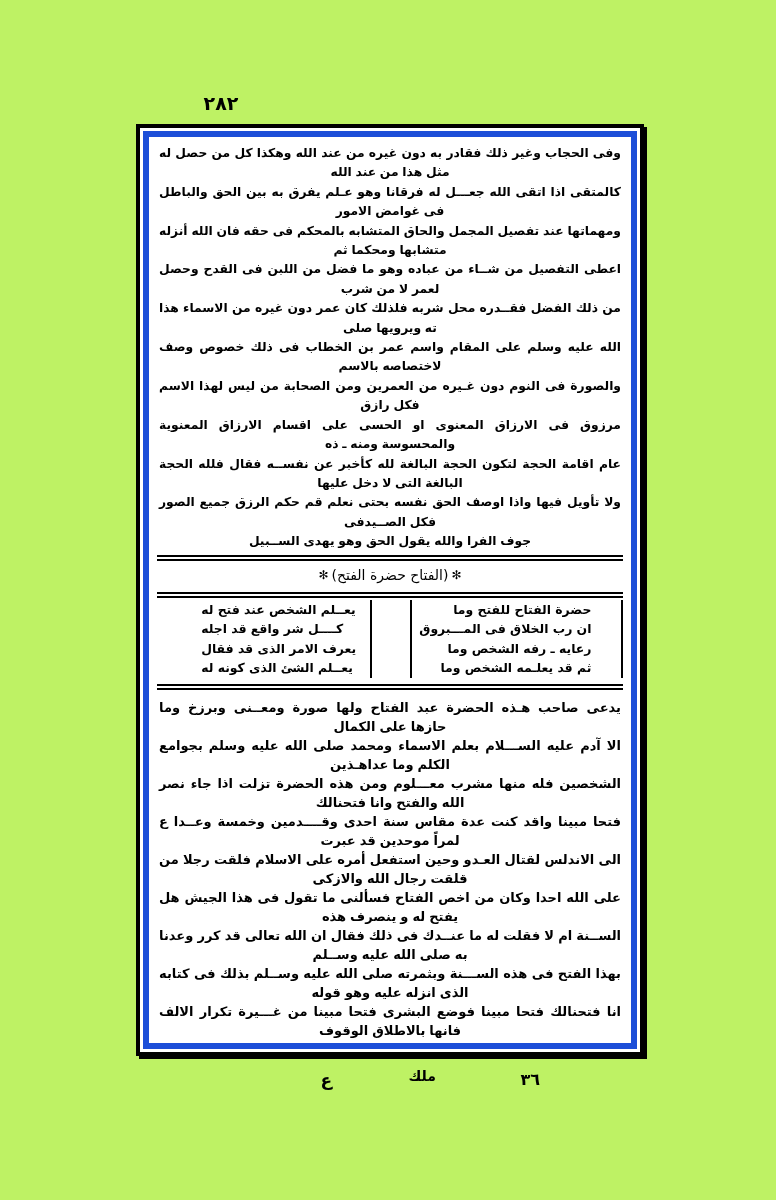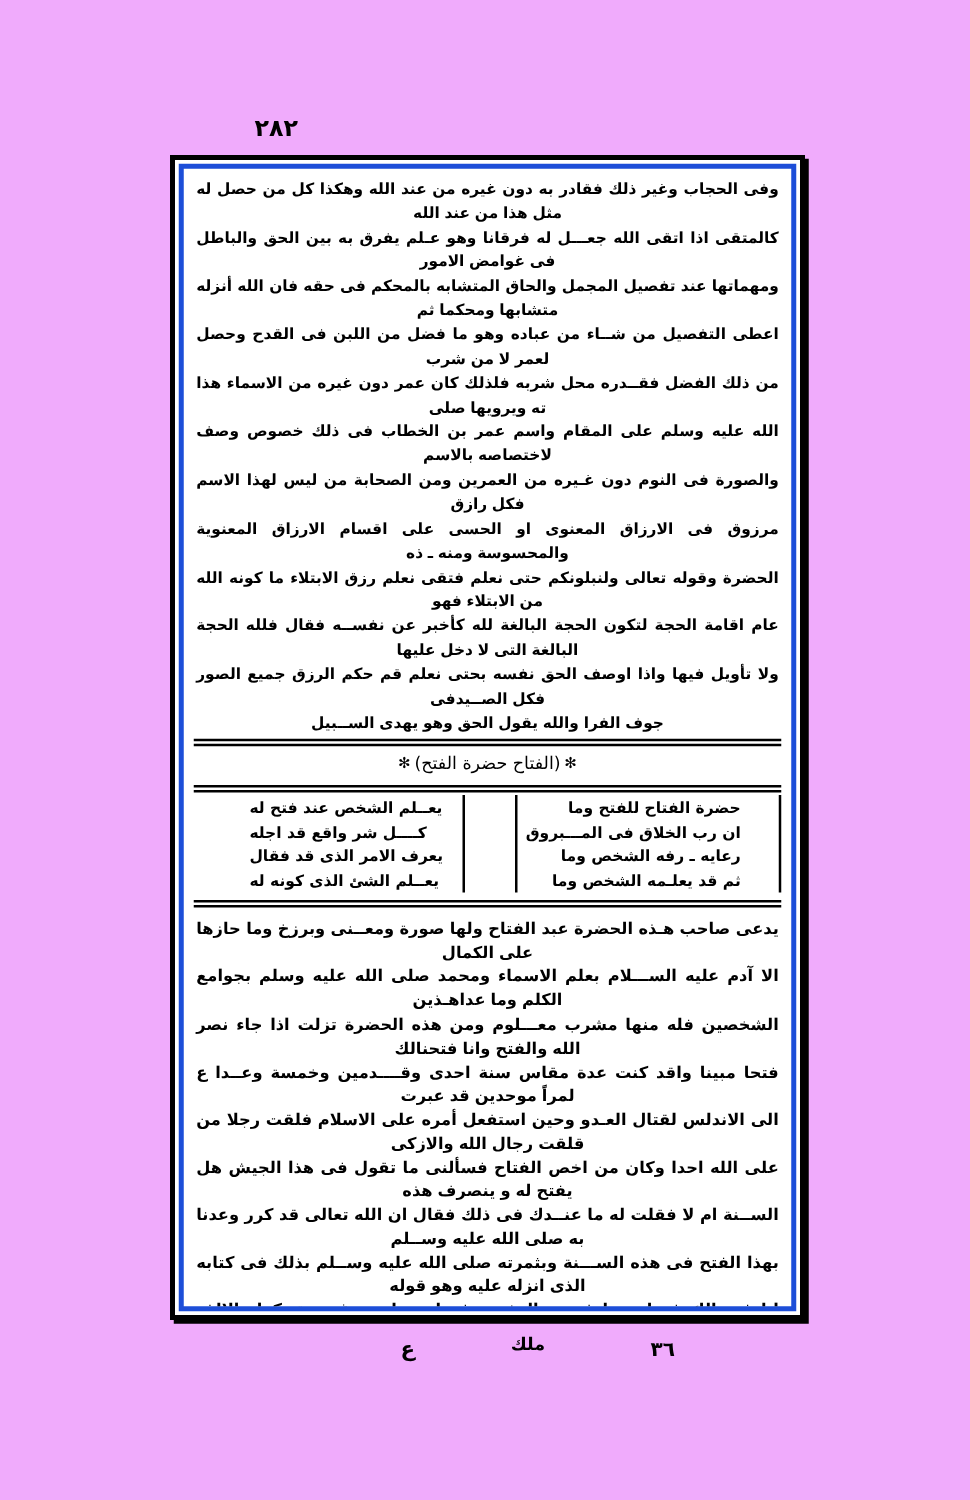--- a/index.html
+++ b/index.html
@@ -13,21 +13,21 @@
     height: 1200px;
     position: relative;
     overflow: hidden;
     font-family: "DejaVu Sans", "Liberation Sans", sans-serif;
     color: #000000;
   }
 
   .page {
     position: absolute;
     inset: 0;
-    background: #f0abfc;
+    background: #bef264;
   }
 
   
   .folio-top {
     position: absolute;
     top: 92px;
     left: 176px;
     width: 90px;
     text-align: center;
     font-size: 19px;
@@ -44,21 +44,21 @@
     width: 508px;
     height: 932px;
     border: 4px solid #000;
     box-sizing: border-box;
     background: #ffffff;
     box-shadow: 3px 3px 0 0 #000;
   }
   .frame-inner {
     position: absolute;
     inset: 3px;
-    border: 4px solid #1d4ed8;
+    border: 6px solid #1d4ed8;
     box-sizing: border-box;
     padding: 5px 8px 4px 8px;
     overflow: hidden;
   }
 
   
   .textblock {
     direction: rtl;
     text-align: justify;
     text-align-last: center;
@@ -191,21 +191,20 @@
 
       <div class="textblock block-top">
         <p>وفى الحجاب وغير ذلك فقادر به دون غيره من عند الله وهكذا كل من حصل له مثل هذا من عند الله</p>
         <p>كالمتقى اذا اتقى الله جعـــل له فرقانا وهو عـلم يفرق به بين الحق والباطل فى غوامض الامور</p>
         <p>ومهماتها عند تفصيل المجمل والحاق المتشابه بالمحكم فى حقه فان الله أنزله متشابها ومحكما ثم</p>
         <p>اعطى التفصيل من شــاء من عباده وهو ما فضل من اللبن فى القدح وحصل لعمر لا من شرب</p>
         <p>من ذلك الفضل فقــدره محل شربه فلذلك كان عمر دون غيره من الاسماء هذا ته ويرويها صلى</p>
         <p>الله عليه وسلم على المقام واسم عمر بن الخطاب فى ذلك خصوص وصف لاختصاصه بالاسم</p>
         <p>والصورة فى النوم دون غـيره من العمرين ومن الصحابة من ليس لهذا الاسم فكل رازق</p>
         <p>مرزوق فى الارزاق المعنوى او الحسى على اقسام الارزاق المعنوية والمحسوسة ومنه ـ ذه</p>
-        <p>الحضرة وقوله تعالى ولنبلونكم حتى نعلم فتقى نعلم رزق الابتلاء ما كونه الله من الابتلاء فهو</p>
         <p>عام اقامة الحجة لتكون الحجة البالغة لله كأخبر عن نفســه فقال فلله الحجة البالغة التى لا دخل عليها</p>
         <p>ولا تأويل فيها واذا اوصف الحق نفسه بحتى نعلم قم حكم الرزق جميع الصور فكل الصــيدفى</p>
         <p>جوف الفرا والله يقول الحق وهو يهدى الســبيل</p>
       </div>
 
       <div class="rule-double"></div>
 
       <div class="section-heading">
         <span class="ast">✻</span><span>(الفتاح حضرة الفتح)</span><span class="ast">✻</span>
       </div>

